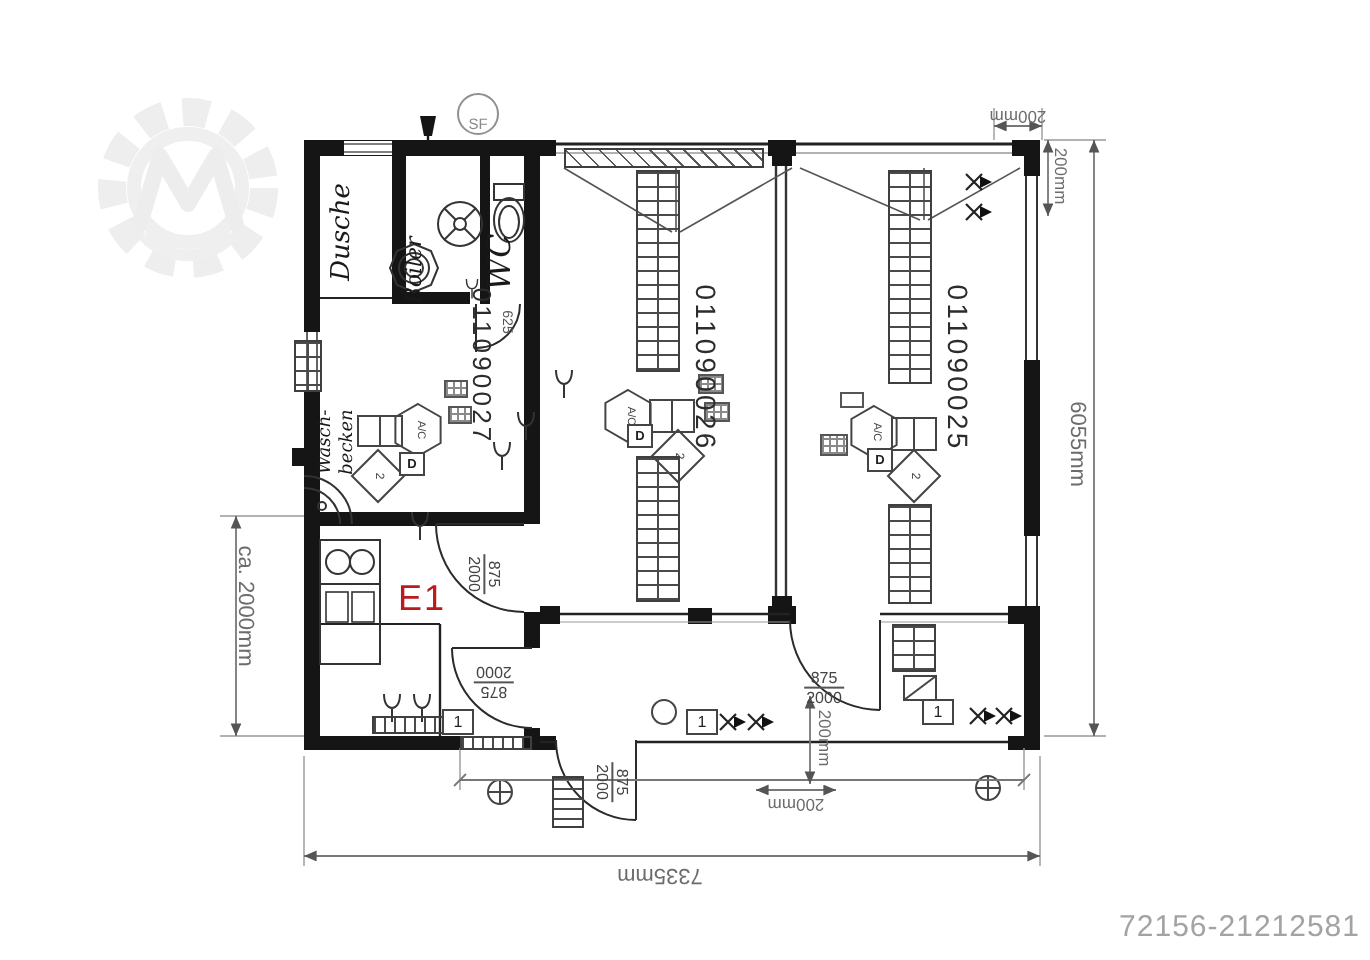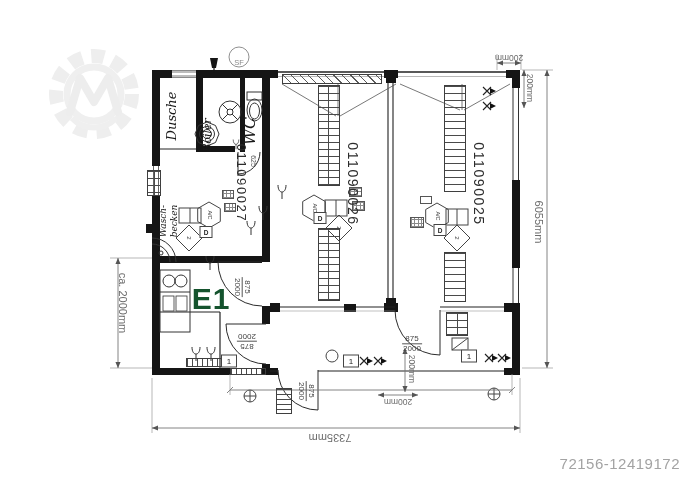--- a/index.html
+++ b/index.html
@@ -307,21 +307,21 @@
   <div class="gbox" style="left:222px;top:190px;width:12px;height:9px"></div>
   <div class="gbox" style="left:224px;top:203px;width:12px;height:9px"></div>
 
   <div class="lb hand rm90" style="left:171px;top:116px;font-size:13px">Dusche</div>
   <div class="lb hand rm90" style="left:207px;top:135px;font-size:11px">Boiler</div>
   <div class="lb hand rm90" style="left:250px;top:131px;font-size:16px">WC</div>
   <div class="lb hand rm90" style="left:169px;top:221px;font-size:9px;line-height:1.2;text-align:center">
     <div>Wasch-</div>
     <div>becken</div>
   </div>
-  <div class="lb" style="left:211px;top:299px;font-size:30px;font-weight:bold;letter-spacing:1px;color:#14532d">E1</div>
+  <div class="lb" style="left:211px;top:299px;font-size:18px;font-weight:normal;letter-spacing:1px;color:#b91c1c">E1</div>
   <div class="lb roomno r90" style="left:241px;top:183px;font-size:13px">011090027</div>
   <div class="lb roomno r90" style="left:353px;top:184px;font-size:14px">011090026</div>
   <div class="lb roomno r90" style="left:479px;top:184px;font-size:14px">011090025</div>
 
   <div class="circle-badge" style="left:239px;top:57px">
       <span>SF</span>
     </div>
   <div class="swbox" style="left:229px;top:361px">
       <span>1</span>
     </div>
@@ -366,14 +366,14 @@
   <div class="lb r90" style="left:253px;top:161px;font-size:7px;color:#555">625</div>
 
   <div class="lb dim r90" style="left:122px;top:303px;font-size:11px">ca. 2000mm</div>
   <div class="lb dim r90" style="left:538px;top:222px;font-size:11px">6055mm</div>
   <div class="lb dim r180" style="left:330px;top:437px;font-size:11px">7335mm</div>
   <div class="lb dim r180" style="left:509px;top:58px;font-size:8.5px">200mm</div>
   <div class="lb dim r90" style="left:530px;top:88px;font-size:8.5px">200mm</div>
   <div class="lb dim r90" style="left:412px;top:369px;font-size:8.5px">200mm</div>
   <div class="lb dim r180" style="left:398px;top:402px;font-size:8.5px">200mm</div>
 
-  <div class="photo-id">72156-12419172</div>
+  <div class="photo-id">72156-21212581</div>
 </div>
 
 </body></html>

